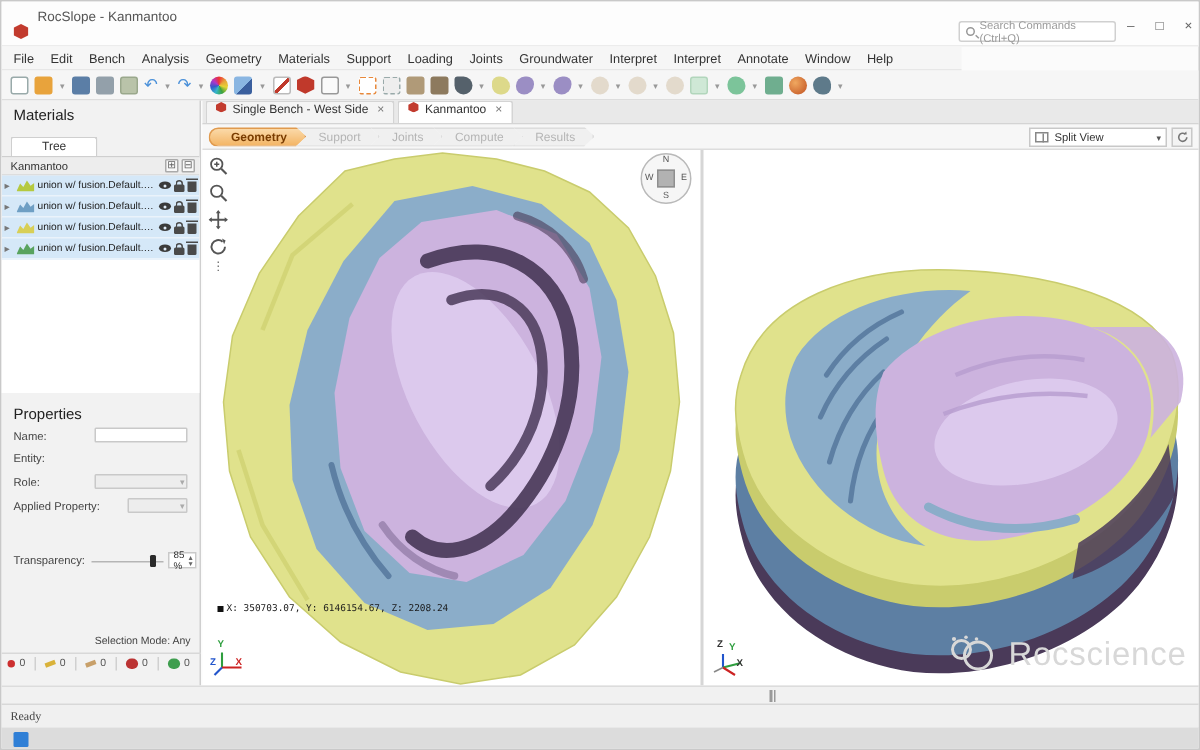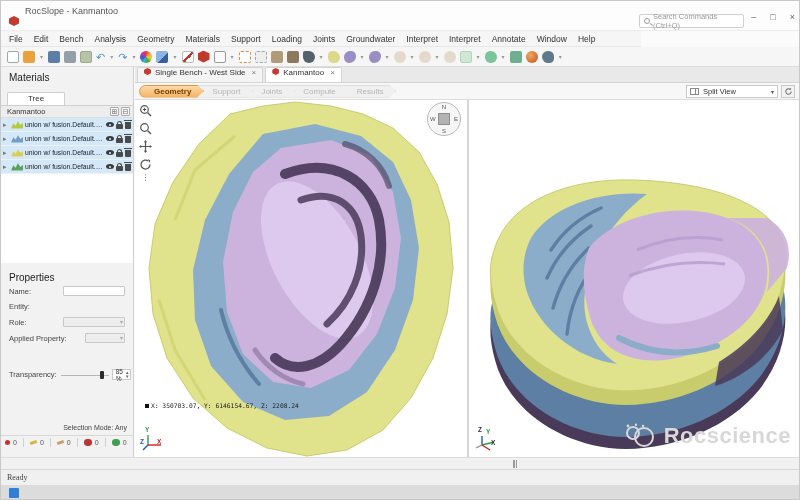--- a/index.html
+++ b/index.html
@@ -120,21 +120,21 @@
   .compass .w{left:2px;top:50%;transform:translateY(-50%);}
   .compass .cube{position:absolute;left:50%;top:50%;width:12px;height:12px;transform:translate(-50%,-50%);background:#b2b2b2;border:1px solid #8f8f8f;}
 
   .coords{position:absolute;left:10px;bottom:48px;font-size:6.3px;color:#1a1a1a;font-family:"DejaVu Sans Mono",monospace;display:flex;align-items:center;gap:2px;z-index:5;}
   .coords .marker{width:4px;height:4px;background:#111;}
 
   .axes{position:absolute;left:6px;bottom:6px;z-index:5;}
   .axes .al{font-size:6.5px;font-weight:bold;position:absolute;}
 
   .watermark{position:absolute;right:10px;bottom:8px;display:flex;align-items:center;gap:6px;z-index:5;color:#d8d8d8;}
-  .watermark .wm-text{font-size:22px;font-weight:bold;letter-spacing:.5px;}
+  .watermark .wm-text{font-size:22px;font-weight:normal;letter-spacing:.5px;}
 
   
   .hscroll{position:absolute;left:0;top:456px;width:800px;height:12px;background:#f1f1f1;border-top:1px solid #dcdcdc;}
   .hscroll .grip{position:absolute;left:512px;top:2px;width:6px;height:8px;display:flex;gap:1px;}
   .hscroll .grip i{width:1.5px;height:8px;background:#9a9a9a;display:block;}
   .statusbar{position:absolute;left:0;top:468px;width:800px;height:16px;background:#f0f0f0;border-top:1px solid #d8d8d8;font-size:8px;color:#444;display:flex;align-items:center;padding-left:6px;font-family:Liberation Serif, serif;}
   .bottomstrip{position:absolute;left:0;top:484px;width:800px;height:16px;background:#dcdcdc;}
   .startico{position:absolute;left:8px;top:3px;width:10px;height:10px;background:#2f7fd6;border-radius:1px;}
 </style>
 </head>

